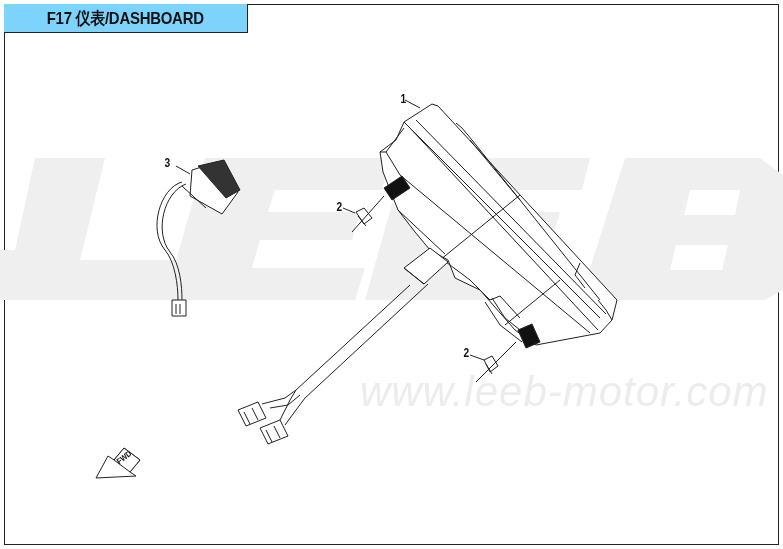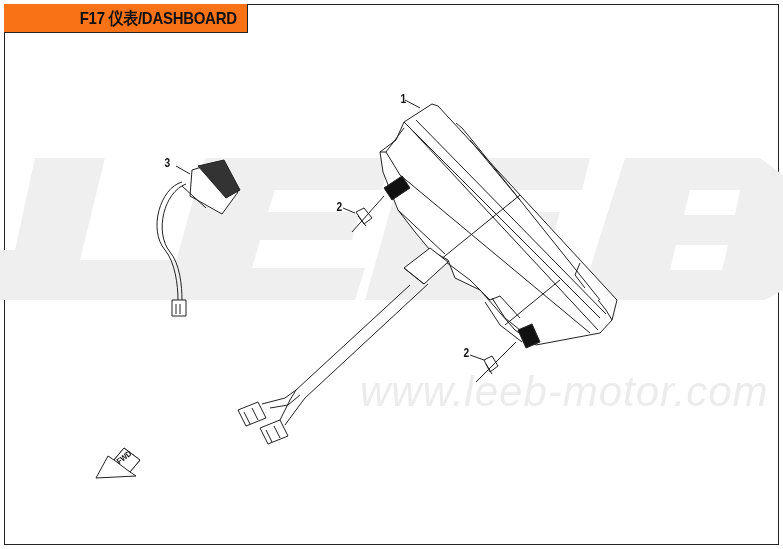--- a/index.html
+++ b/index.html
@@ -1,18 +1,18 @@
 <!DOCTYPE html>
 <html><head>
 <meta charset="utf-8">
 <style>
   html, body { margin:0; padding:0; background:#ffffff; }
   body { width:783px; height:549px; position:relative; overflow:hidden; font-family:"Liberation Sans", sans-serif; }
   .frame { position:absolute; left:4px; top:4px; width:775px; height:541px; border:1.5px solid #222; box-sizing:border-box; background:#fff; }
-  .title-box { position:absolute; left:4px; top:4px; width:244px; height:29px; border-right:1.5px solid #222; border-bottom:1.5px solid #222; box-sizing:border-box; display:flex; align-items:center; justify-content:flex-end; background:#f97316; z-index:3; }
+  .title-box { position:absolute; left:4px; top:4px; width:244px; height:29px; border-right:1.5px solid #222; border-bottom:1.5px solid #222; box-sizing:border-box; display:flex; align-items:center; justify-content:center; background:#7dd3fc; z-index:3; }
   .title-text { font-family:"Liberation Sans", sans-serif; font-weight:bold; font-size:17px; color:#111; letter-spacing:-0.3px; transform:scaleX(0.88); }
   .wm-url { position:absolute; left:360px; top:368px; font-family:"Liberation Sans", sans-serif; font-style:italic; font-size:42px; color:#ececec; letter-spacing:1px; z-index:1; white-space:nowrap; }
   svg.drawing { position:absolute; left:0; top:0; z-index:2; }
   .callout { position:absolute; font-family:"Liberation Sans", sans-serif; font-weight:bold; font-size:12px; color:#111; z-index:4; transform:scaleX(0.85); }
 </style>
 </head>
 <body>
 
 <div class="frame"></div>
 

